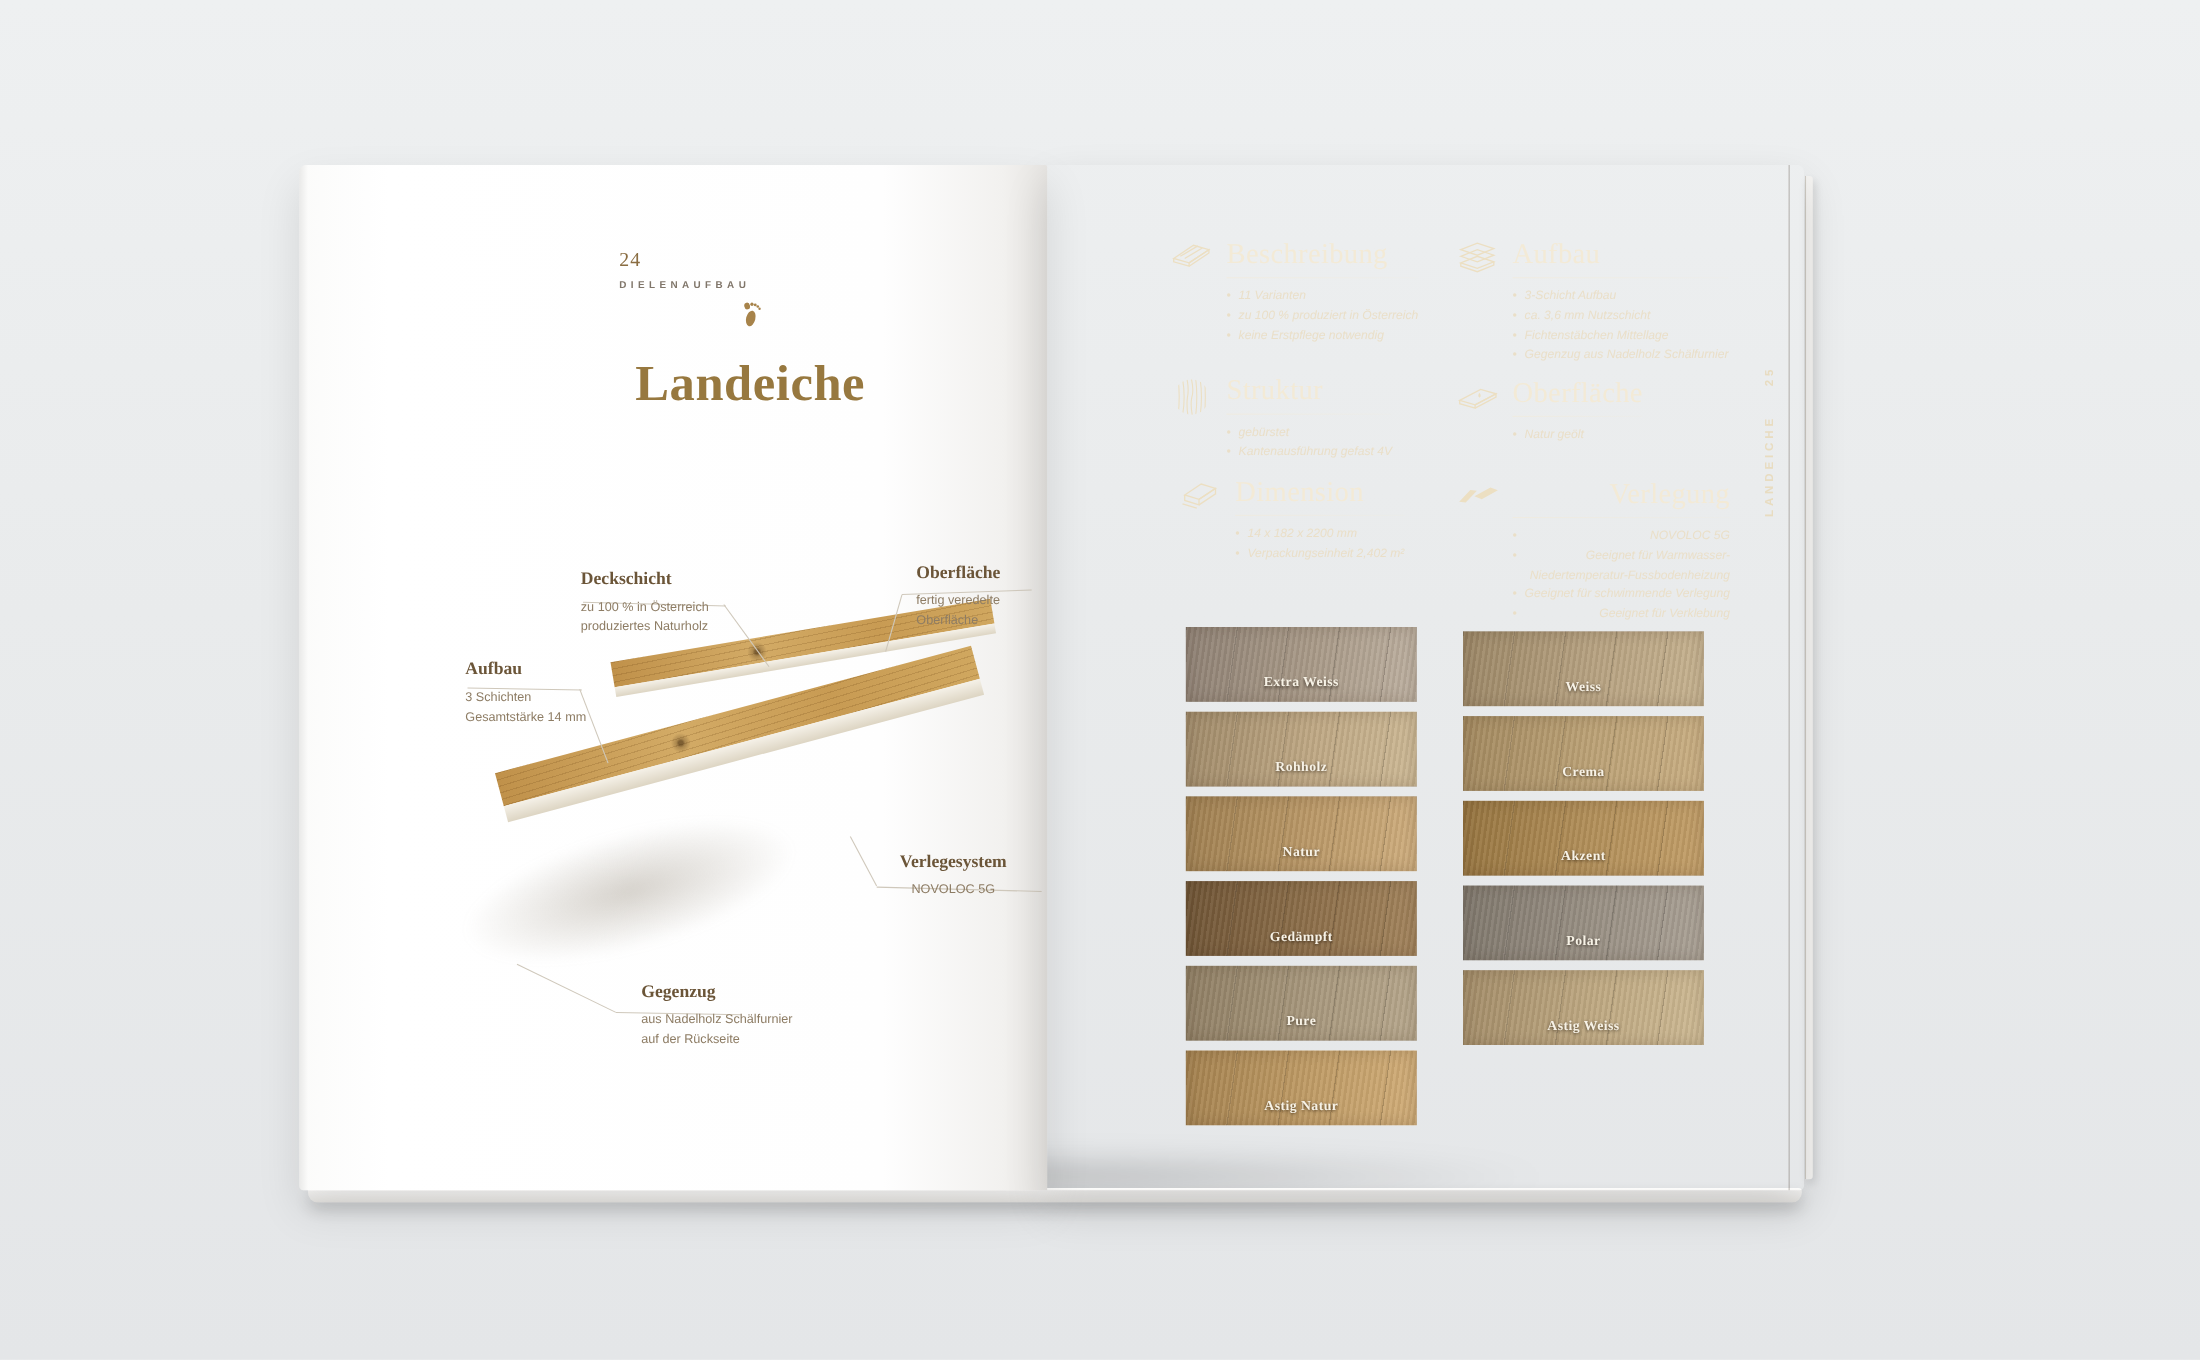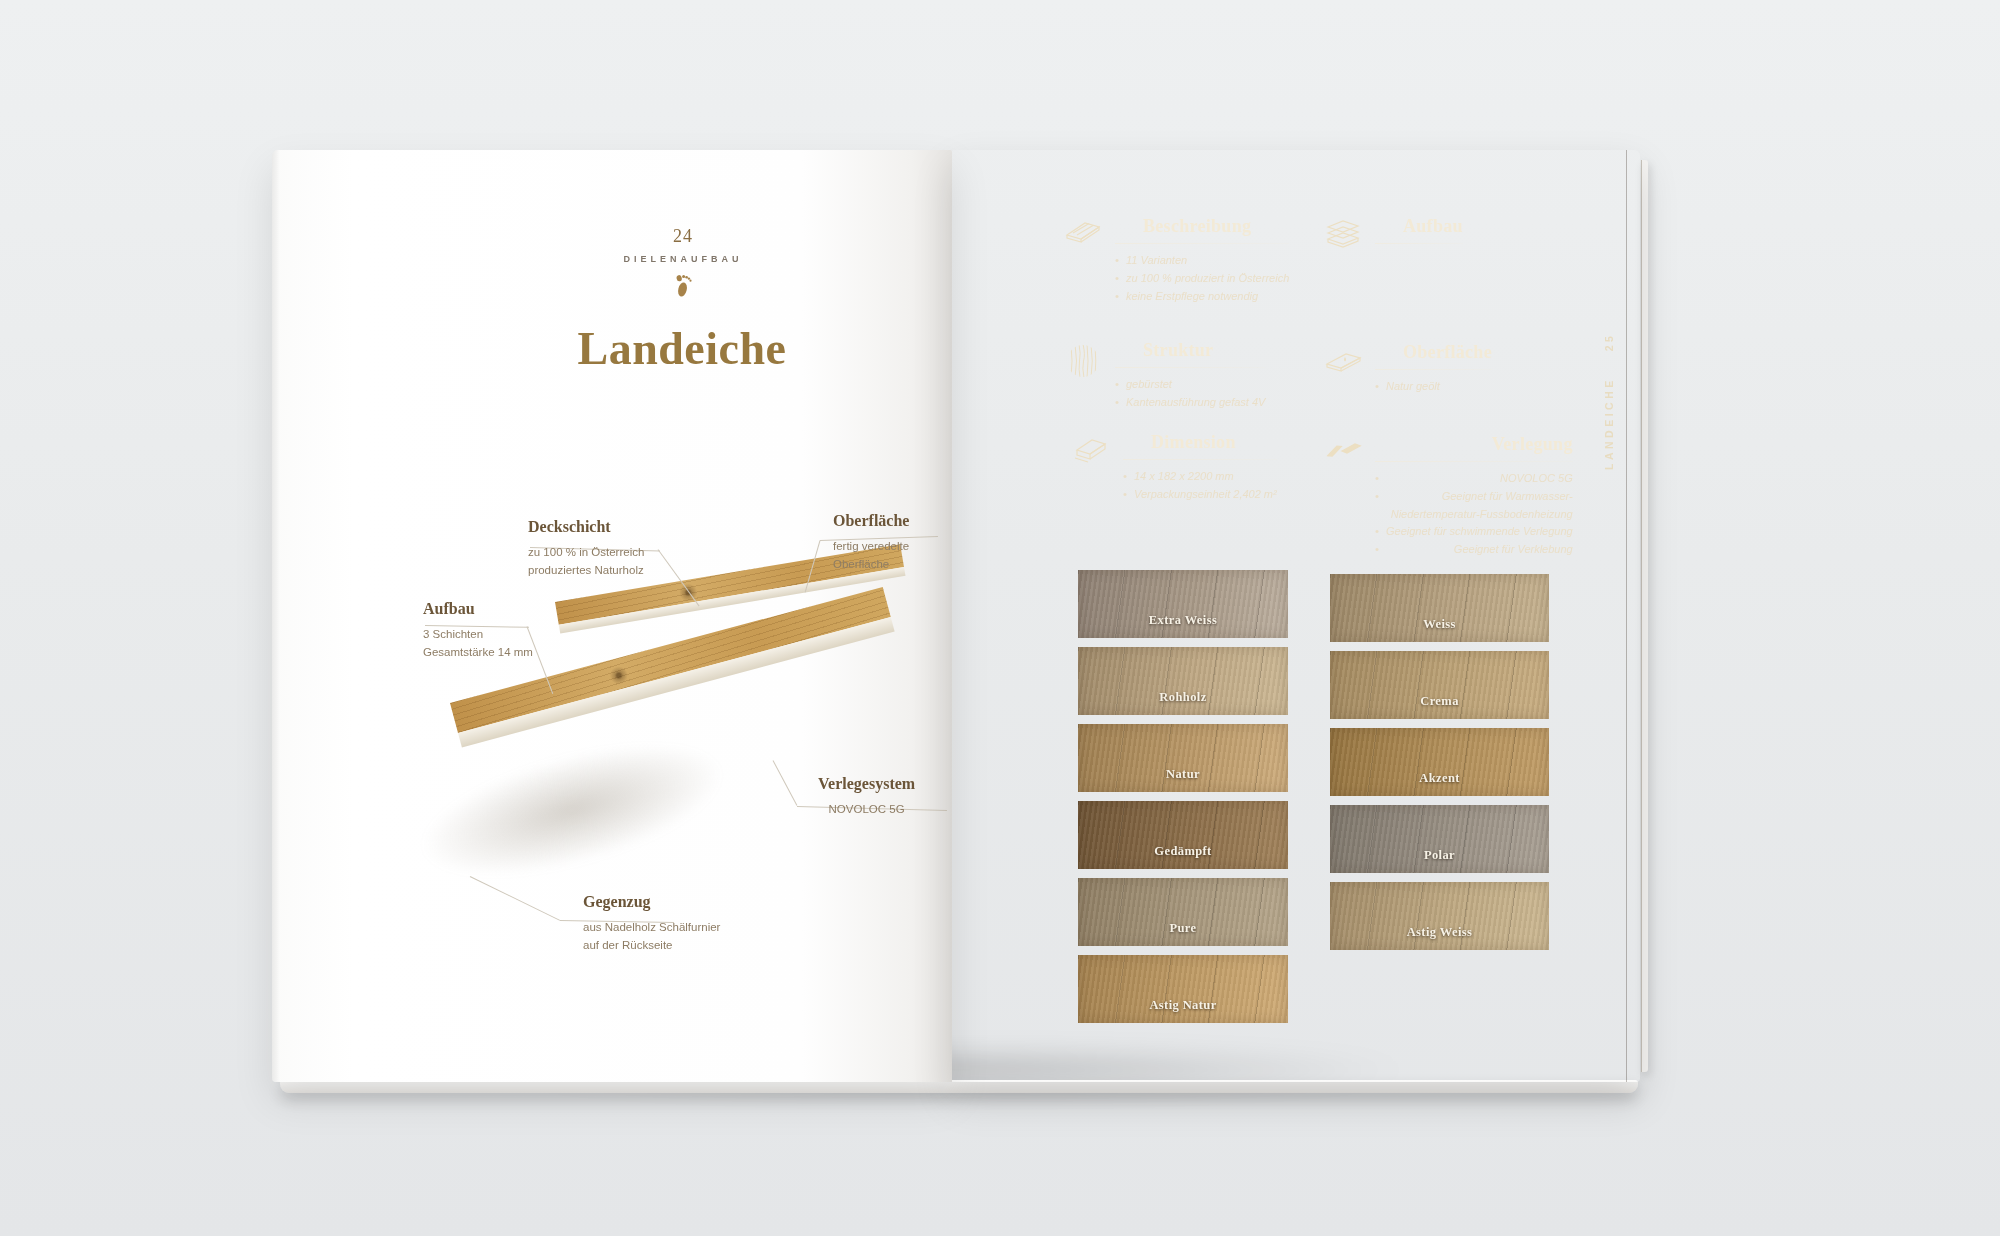--- a/index.html
+++ b/index.html
@@ -14,21 +14,21 @@
           box-shadow:0 7px 14px rgba(0,0,0,.16);}
   .page-edge-right{position:absolute;left:1641px;top:160px;width:6px;height:912px;
           background:#f6f5f3;border-left:1px solid #c9c4bb;border-radius:0 3px 3px 0;
           box-shadow:2px 4px 8px rgba(0,0,0,.12);}
   
   .page-left{position:absolute;left:272px;top:150px;width:680px;height:932px;
           background:linear-gradient(90deg,#fbfbfa 0%,#ffffff 12%,#fefefe 78%,#f2f1ef 94%,#e7e5e2 100%);
           border-radius:6px 2px 0 4px;box-shadow:0 18px 40px rgba(0,0,0,.10);}
   .page-left::before{content:"";position:absolute;left:0;top:0;bottom:0;width:8px;
           background:linear-gradient(90deg,rgba(0,0,0,.07),rgba(0,0,0,0));border-radius:6px 0 0 4px;}
-  .lp-header{position:absolute;left:291px;top:76px;width:240px;text-align:center;}
+  .lp-header{position:absolute;left:291px;top:76px;width:240px;text-align:left;}
   .lp-pagenum{font-family:"Liberation Serif",serif;font-size:18px;color:#8a6d42;letter-spacing:1px;}
   .lp-kicker{margin-top:7px;font-size:9px;letter-spacing:4px;color:#80766a;font-weight:bold;}
   .lp-foot{margin-top:8px;}
   .lp-title{position:absolute;left:180px;top:172px;width:460px;text-align:center;
           font-family:"Liberation Serif",serif;font-weight:bold;font-size:46px;color:#97783f;letter-spacing:.5px;}
   
   .plank{position:absolute;transform-origin:left top;}
   .plank .face{position:absolute;left:0;right:0;top:0;
           background:
             radial-gradient(circle at 38% 55%,rgba(55,32,8,.55) 0 2px,rgba(55,32,8,.25) 4px,rgba(55,32,8,0) 9px),
@@ -48,21 +48,21 @@
   .callout .c-title{font-family:"Liberation Serif",serif;font-weight:bold;font-size:16px;color:#6b5538;}
   .callout .c-note{margin-top:7px;font-size:11.5px;line-height:1.6;color:#8d7c64;white-space:pre-line;}
   .lead{position:absolute;height:1px;background:#cfc8bb;transform-origin:left center;}
   
   .page-right{position:absolute;left:952px;top:150px;width:688px;height:932px;
           background:linear-gradient(90deg,#76583​6 0%,#7a5c3a 0%,#8a6942 7%,#917049 45%,#8f6e47 86%,#7e5e3b 96%,#6f5232 100%);
           border-radius:2px 6px 4px 0;box-shadow:0 18px 40px rgba(0,0,0,.14);}
   .rp-edge-line{position:absolute;right:13px;top:0;bottom:0;width:1px;background:rgba(35,22,8,.28);}
   .section{position:absolute;display:flex;gap:11px;}
   .s-icon{width:40px;flex:0 0 40px;padding-top:2px;}
-  .s-title{font-family:"Liberation Serif",serif;font-weight:bold;font-size:18px;color:#f3ead6;letter-spacing:.3px;margin-left:28px;}
+  .s-title{font-family:"Liberation Serif",serif;font-weight:normal;font-size:26px;color:#f3ead6;letter-spacing:.3px;}
   .s-rule{height:1px;margin:6px 0 8px;background:linear-gradient(90deg,rgba(243,234,214,.55),rgba(243,234,214,.12));}
   .s-list{margin:0;padding:0;list-style:none;font-size:11px;line-height:1.62;color:#eadfc8;font-style:italic;}
   .s-list li{position:relative;padding-left:11px;white-space:pre-line;}
   .s-list li::before{content:"\2022";position:absolute;left:0;top:0;}
   .swatch{position:absolute;display:flex;align-items:flex-end;justify-content:center;
           box-shadow:inset 0 0 14px rgba(40,24,6,.18);}
   .sw-label{font-family:"Liberation Serif",serif;font-weight:bold;font-size:12.5px;color:#f7f2e6;
           padding-bottom:10px;text-shadow:0 1px 3px rgba(20,10,0,.65);letter-spacing:.4px;}
   .edge-text{position:absolute;left:582px;top:238px;width:150px;height:14px;
           display:flex;gap:26px;align-items:center;justify-content:flex-start;
@@ -172,20 +172,26 @@
         <svg width="38" height="32" viewBox="0 0 38 32" fill="none" stroke="#ecdfc2" stroke-width="1.2">
           <path d="M4 9 L19 3 L34 8 L19 14 Z"></path>
             <path d="M4 15 L19 9 L34 14 L19 20 Z"></path>
           <path d="M4 21 L19 15 L34 20 L19 26 Z"></path>
             <path d="M4 21 L4 24 L19 29 L34 23 L34 20"></path>
         </svg>
       </div>
       <div>
         <div class="s-title">Aufbau</div>
         <div class="s-rule"></div>
+        <ul class="s-list">
+          <li>3-Schicht Aufbau</li>
+          <li>ca. 3,6 mm Nutzschicht</li>
+          <li>Fichtenstäbchen Mittellage</li>
+          <li>Gegenzug aus Nadelholz Schälfurnier</li>
+        </ul>
       </div>
     </div>
 
     <div class="section" style="left:112px;top:190px;width:262px;">
       <div class="s-icon">
         <svg width="38" height="38" viewBox="0 0 38 38" fill="none" stroke="#ecdfc2" stroke-width="1">
           <clipPath id="gc">
               <circle cx="19" cy="19" r="16"></circle>
             </clipPath>
           <g clip-path="url(#gc)">

